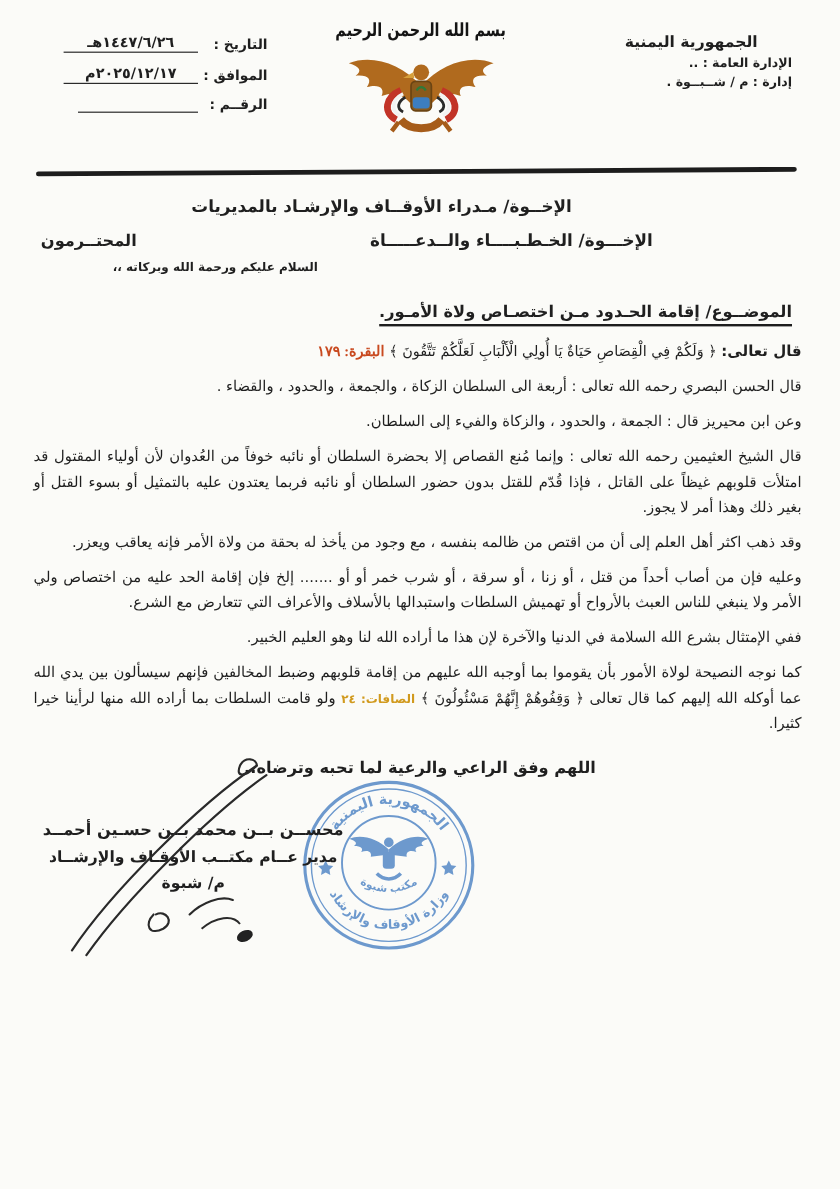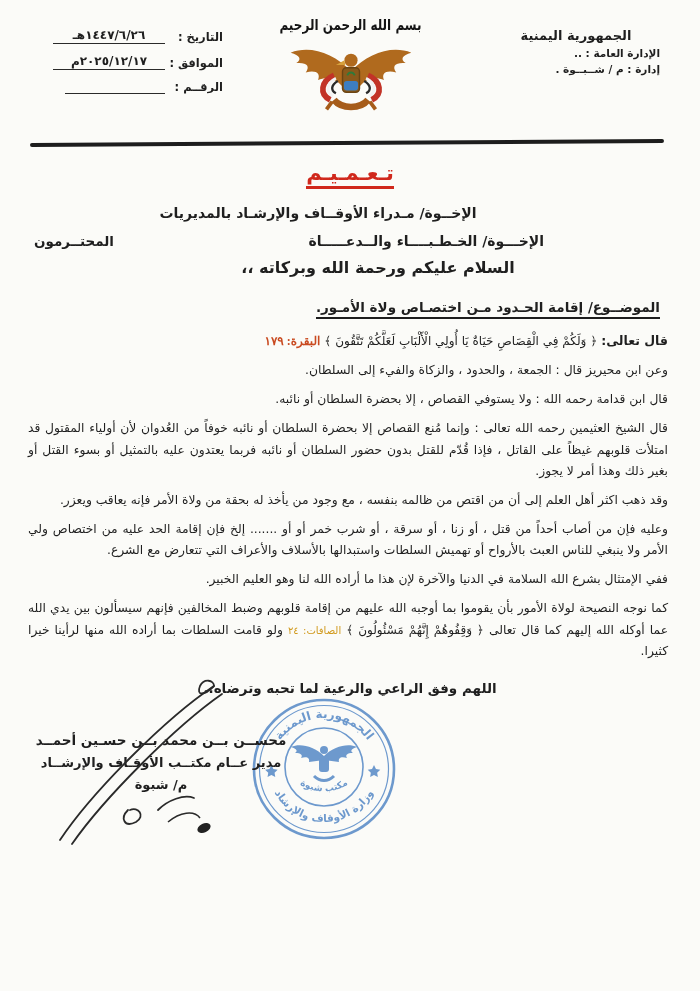--- a/index.html
+++ b/index.html
@@ -27,31 +27,31 @@
   .doc-title span{
     color:#d0281c; font-size:21px; font-weight:900; letter-spacing:2px;
     border-bottom:3px solid #d0281c; padding-bottom:1px;
   }
   
   .addr{margin:20px 38px 0 34px;}
   .addr .l1{font-size:14px; font-weight:bold; text-align:center; padding-right:60px;}
   .addr .l2row{display:flex; justify-content:space-between; align-items:baseline; margin-top:12px;}
   .addr .l2{font-size:14px; font-weight:bold; padding-right:118px;}
   .addr .hon{font-size:13.5px; font-weight:bold;}
-  .greet{font-size:16px; font-weight:bold; text-align:center; margin-top:9px; padding-left:60px;}
+  .greet{font-size:10px; font-weight:bold; text-align:left; margin-top:9px; padding-left:60px;}
   
   .subject{margin:20px 40px 0 34px;}
   .subject span{font-size:13.5px; font-weight:900; border-bottom:2px solid #1d1d1d; padding-bottom:2px;}
   
   .body{margin:14px 32px 0 28px; font-size:12.3px; line-height:1.72; text-align:justify;}
   .body p{margin:0 0 8px 0;}
   .qintro{font-weight:900; font-size:12.5px;}
   .qverse{font-weight:400; font-size:12px;}
   .ref-red{color:#c94a20; font-size:12px; font-weight:bold;font-family:Liberation Serif, serif;}
-  .ref-orange{color:#d19a1e; font-size:10px; font-weight:normal;}
+  .ref-orange{color:#d19a1e; font-size:10px; font-weight:bold;}
   
   .closing{text-align:center; font-size:13.5px; font-weight:900; margin-top:18px;}
   .sigzone{position:relative; height:150px; margin-top:6px;}
   .sig-block{position:absolute; left:26px; top:30px; width:270px; text-align:center; z-index:2;}
   .sig-name{font-size:13.5px; font-weight:900; letter-spacing:0.5px;}
   .sig-title{font-size:13px; font-weight:900; margin-top:7px;}
   .sig-gov{font-size:13px; font-weight:900; margin-top:7px;}
   .sig-strokes{position:absolute; left:8px; top:-42px; z-index:3; pointer-events:none;}
   .stamp{position:absolute; left:248px; top:-8px; z-index:1; opacity:0.88;}
 </style>
@@ -110,45 +110,42 @@
       </div>
       <div class="row">
         <span class="lbl">الرقــم :</span>
         <span class="blank"></span>
       </div>
     </div>
   </div>
 
   <div class="divider"></div>
 
-  <div class="doc-title">
-    <span>تـعـمـيـم</span>
-  </div>
 
   <div class="addr">
     <div class="l1">الإخــوة/ مـدراء الأوقــاف والإرشـاد بالمديريات</div>
     <div class="l2row">
       <div class="l2">الإخـــوة/ الخـطـبــــاء والــدعـــــاة</div>
       <div class="hon">المحتــرمون</div>
     </div>
     <div class="greet">السلام عليكم ورحمة الله وبركاته ،،</div>
   </div>
 
   <div class="subject">
     <span>الموضــوع/ إقامة الحـدود مـن اختصـاص ولاة الأمـور.</span>
   </div>
 
   <div class="body">
     <p>
       <span class="qintro">قال تعالى:</span>
       <span class="qverse">﴿ وَلَكُمْ فِي الْقِصَاصِ حَيَاةٌ يَا أُولِي الْأَلْبَابِ لَعَلَّكُمْ تَتَّقُونَ ﴾</span>
       <span class="ref-red">البقرة: ١٧٩</span>
     </p>
+    <p>قال الحسن البصري رحمه الله تعالى : أربعة الى السلطان الزكاة ، والجمعة ، والحدود ، والقضاء .</p>
     <p>وعن ابن محيريز قال : الجمعة ، والحدود ، والزكاة والفيء إلى السلطان.</p>
-    <p>قال ابن قدامة رحمه الله : ولا يستوفي القصاص ، إلا بحضرة السلطان أو نائبه.</p>
     <p>قال الشيخ العثيمين رحمه الله تعالى : وإنما مُنع القصاص إلا بحضرة السلطان أو نائبه خوفاً من العُدوان لأن أولياء المقتول قد امتلأت قلوبهم غيظاً على القاتل ، فإذا قُدّم للقتل بدون حضور السلطان أو نائبه فربما يعتدون عليه بالتمثيل أو بسوء القتل أو بغير ذلك وهذا أمر لا يجوز.</p>
     <p>وقد ذهب اكثر أهل العلم إلى أن من اقتص من ظالمه بنفسه ، مع وجود من يأخذ له بحقة من ولاة الأمر فإنه يعاقب ويعزر.</p>
     <p>وعليه فإن من أصاب أحداً من قتل ، أو زنا ، أو سرقة ، أو شرب خمر أو أو ....... إلخ  فإن إقامة الحد عليه من اختصاص ولي الأمر  ولا ينبغي للناس العبث بالأرواح أو تهميش السلطات واستبدالها بالأسلاف والأعراف التي تتعارض مع الشرع.</p>
     <p>ففي الإمتثال بشرع الله  السلامة في الدنيا والآخرة لإن هذا ما أراده الله لنا وهو العليم الخبير.</p>
     <p>
       <span>كما نوجه النصيحة  لولاة الأمور  بأن يقوموا بما أوجبه الله عليهم من إقامة قلوبهم وضبط المخالفين فإنهم سيسألون بين يدي الله عما أوكله الله إليهم كما قال تعالى </span>
       <span class="qverse">﴿ وَقِفُوهُمْ إِنَّهُمْ مَسْئُولُونَ ﴾</span>
       <span class="ref-orange">الصافات: ٢٤</span>
       <span> ولو قامت السلطات بما أراده الله منها لرأينا خيرا كثيرا.</span>
     </p>

